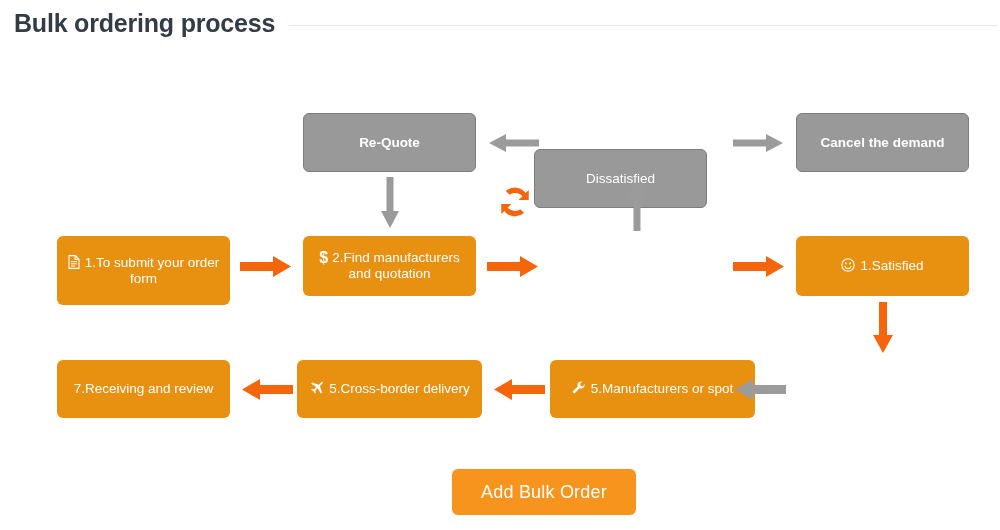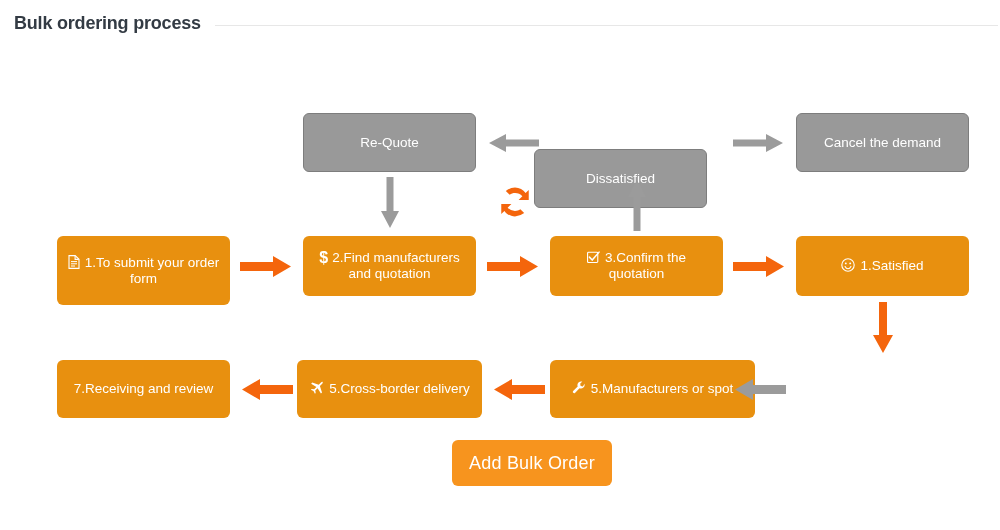--- a/index.html
+++ b/index.html
@@ -12,21 +12,21 @@
     overflow: hidden;
   }
   #root { position: relative; width: 1000px; height: 530px; background:#fff; }
 
   
   .page-header {
     position: absolute; left: 0; top: 0; width: 1000px; height: 46px;
     display: flex; align-items: center;
   }
   .page-title {
-    font-size: 18px; font-weight: bold; color: #333b44;
+    font-size: 25px; font-weight: bold; color: #333b44;
     letter-spacing: -0.2px; white-space: nowrap;
     padding-left: 14px; line-height: 30px;
   }
   .title-rule {
     flex: 1 1 auto; height: 1px; background: #e7e7e7;
     margin-left: 14px; margin-right: 2px; margin-top: 4px;
   }
 
   
   .flow { position: absolute; left: 0; top: 46px; width: 1000px; height: 484px; }
@@ -81,50 +81,44 @@
 
 <div id="root">
 
   <div class="page-header">
     <div class="page-title">Bulk ordering process</div>
     <div class="title-rule"></div>
   </div>
 
   <div class="flow">
 
-    <div class="node gray" style="left:303px; top:67px; width:173px; height:59px;">
+    <div class="node gray" style="left:303px; top:67px; width:173px; height:59px;font-weight:bold;">
       <span class="lbl">Re-Quote</span>
     </div>
 
     <div class="node gray" style="left:534px; top:67px; width:173px; height:59px;margin-top:36px;">
       <span class="lbl">Dissatisfied</span>
     </div>
 
-    <div class="node gray" style="left:796px; top:67px; width:173px; height:59px;">
+    <div class="node gray" style="left:796px; top:67px; width:173px; height:59px;font-weight:bold;">
       <span class="lbl">Cancel the demand</span>
     </div>
 
     <div class="node orange" style="left:57px; top:190px; width:173px; height:69px;">
       <span class="lbl"><svg width="12" height="14" viewBox="0 0 12 14" aria-hidden="true">
             <path d="M1 0.6h6.2L11 4.3V13.4H1z" fill="none" stroke="#fff" stroke-width="1.1"></path>
             <path d="M7.1 0.8v3.6h3.6" fill="none" stroke="#fff" stroke-width="1.1"></path>
             <path d="M3 6.6h6M3 8.8h6M3 11h4" stroke="#fff" stroke-width="1"></path>
           </svg><span>1.To submit your order form</span></span>
     </div>
 
     <div class="node orange" style="left:303px; top:190px; width:173px; height:60px;justify-content:flex-end;">
       <span class="lbl"><span class="ic" style="font-size:16px;font-weight:bold;">$</span><span>2.Find manufacturers and quotation</span></span>
     </div>
 
-    <div class="node orange" style="left:550px; top:190px; width:173px; height:60px;">
-      <span class="lbl"><svg width="13" height="13" viewBox="0 0 14 14" aria-hidden="true">
-            <rect x="0.6" y="1.4" width="11" height="11" rx="1" fill="none" stroke="#fff" stroke-width="1.2"></rect>
-            <path d="M2.6 6.6l3 3.2L13 1.2" fill="none" stroke="#fff" stroke-width="1.6" stroke-linecap="round" stroke-linejoin="round"></path>
-          </svg><span>3.Confirm the quotation</span></span>
-    </div>
 
     <div class="node orange" style="left:796px; top:190px; width:173px; height:60px;">
       <span class="lbl"><svg width="14" height="14" viewBox="0 0 14 14" aria-hidden="true">
             <circle cx="7" cy="7" r="6.2" fill="none" stroke="#fff" stroke-width="1.1"></circle>
             <circle cx="4.8" cy="5.4" r="0.95" fill="#fff"></circle>
             <circle cx="9.2" cy="5.4" r="0.95" fill="#fff"></circle>
             <path d="M4.1 8.6c.7 1.5 1.8 2.2 2.9 2.2s2.2-.7 2.9-2.2" fill="none" stroke="#fff" stroke-width="1.1" stroke-linecap="round"></path>
           </svg><span>1.Satisfied</span></span>
     </div>
 
@@ -211,15 +205,15 @@
     </div>
 
     <div class="arrow" style="left:240px; top:332px;">
       <svg width="53" height="23" viewBox="0 0 53 23">
           <path d="M53 7H20V1L2 11.5 20 22v-6h33z" fill="#f4650c"></path>
         </svg>
     </div>
 
   </div>
 
-  <button class="cta" style="left:452px; top:440px; width:160px; height:46px;">Add Bulk Order</button>
+  <button class="cta" style="left:452px; top:469px; width:184px; height:46px;">Add Bulk Order</button>
 
 </div>
 
 </body></html>

